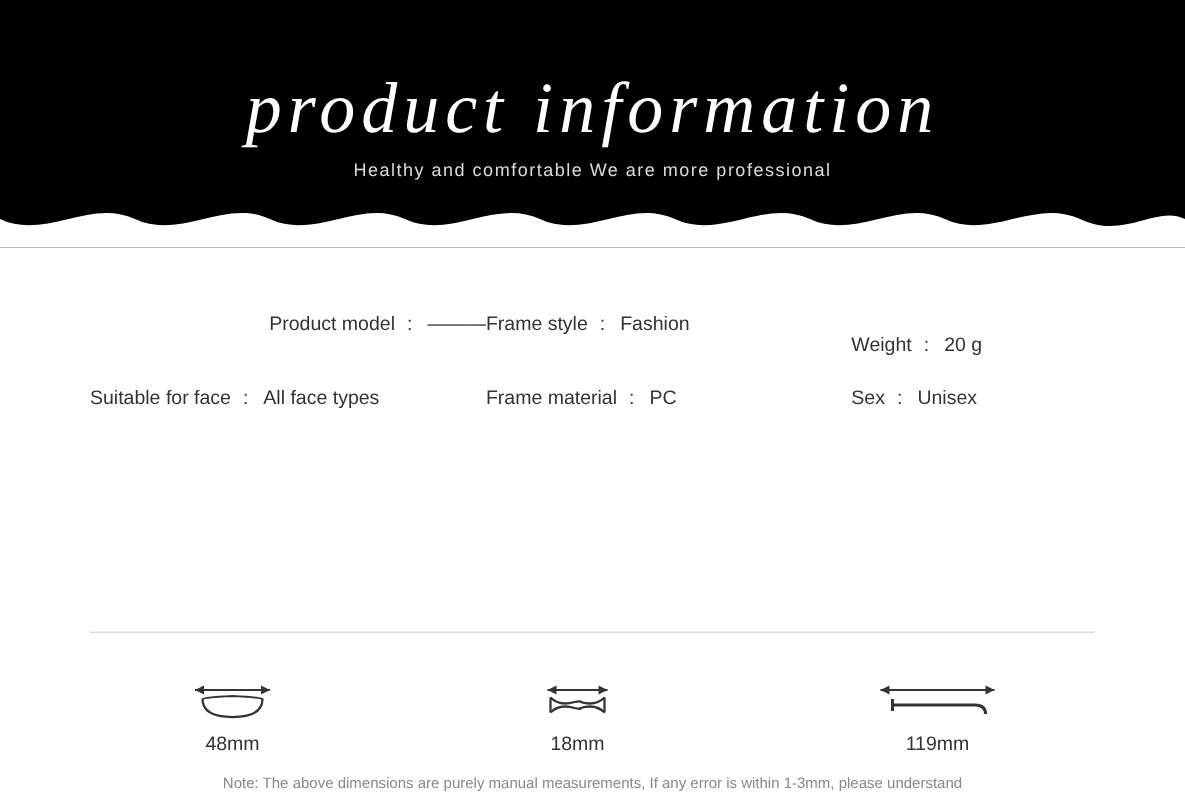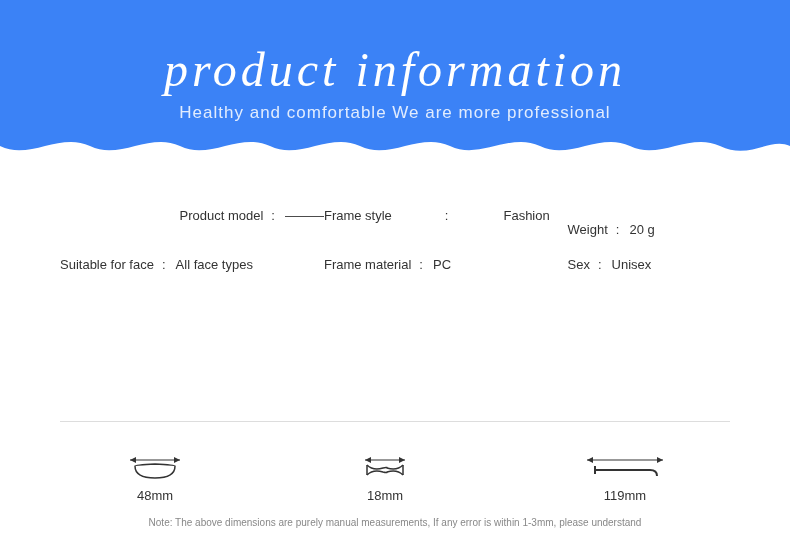--- a/index.html
+++ b/index.html
@@ -14,21 +14,21 @@
 
     .page-wrapper {
       width: 790px;
       height: 538px;
       display: flex;
       flex-direction: column;
     }
 
     
     .header {
-      background: #3b82f6;
+      background: #000000;
       position: relative;
       height: 165px;
       overflow: hidden;
       display: flex;
       flex-direction: column;
       align-items: center;
       justify-content: center;
     }
 
     .header-title {
@@ -36,21 +36,21 @@
       color: #fff;
       letter-spacing: 4px;
       font-style: italic;
       font-weight: 300;
       font-family: 'Georgia', serif;
       margin-bottom: 6px;
       z-index: 2;
     }
 
     .header-subtitle {
-      font-size: 17px;
+      font-size: 12px;
       color: rgba(255,255,255,0.85);
       letter-spacing: 1px;
       z-index: 2;
     }
 
     
     .wave-container {
       position: absolute;
       bottom: -2px;
       left: 0;
@@ -166,21 +166,21 @@
   </div>
 
   <div class="info-section">
 
     <div class="info-row">
       <div class="info-item" style="flex: 1.3; justify-content: flex-end;">
         <span class="info-label">Product model</span>
         <span class="info-colon" style="margin-left:8px;">:</span>
         <span class="info-value" style="margin-left:4px;">———</span>
       </div>
-      <div class="info-item" style="flex: 1.2; gap: 45px;">
+      <div class="info-item" style="flex: 1.2;">
         <span class="info-label">Frame style</span>
         <span class="info-colon" style="margin-left:8px;">:</span>
         <span class="info-value" style="margin-left:4px;">Fashion</span>
       </div>
       <div class="info-item" style="flex: 0.8; margin-top: 29px;">
         <span class="info-label">Weight</span>
         <span class="info-colon" style="margin-left:8px;">:</span>
         <span class="info-value" style="margin-left:4px;">20 g</span>
       </div>
     </div>

